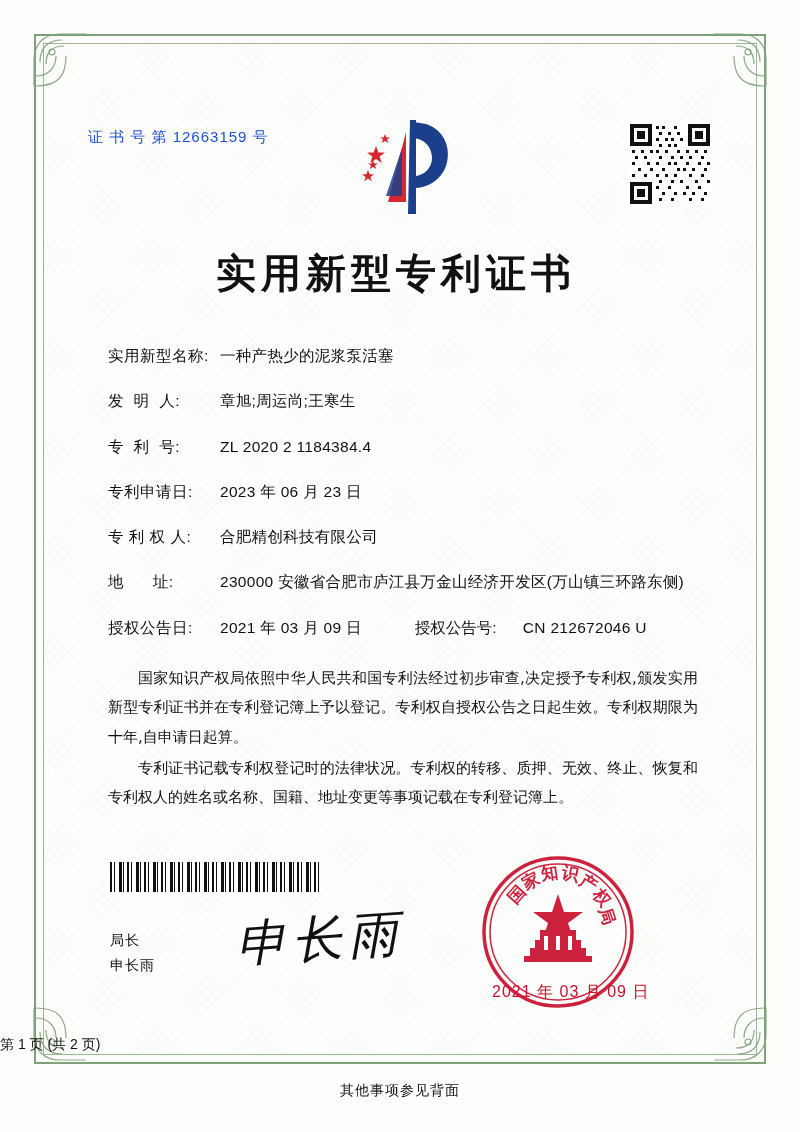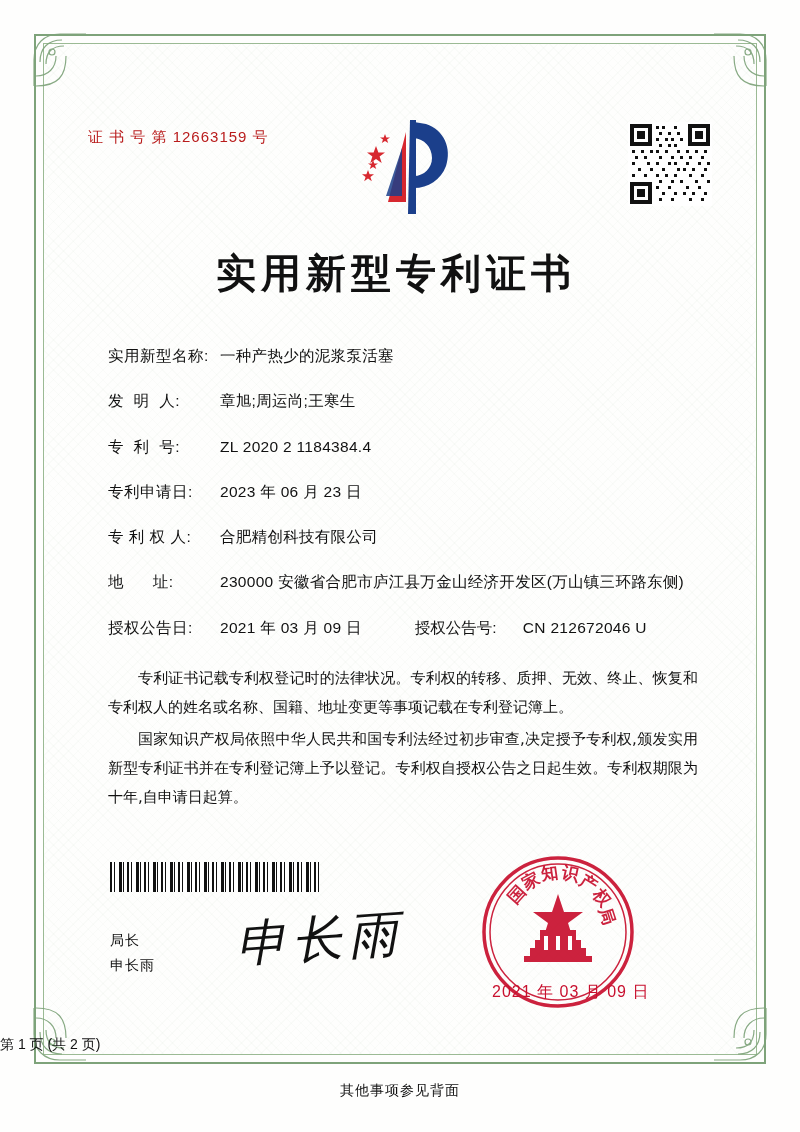--- a/index.html
+++ b/index.html
@@ -62,21 +62,21 @@
       repeating-linear-gradient(-45deg, rgba(150,185,145,0.045) 0 1px, rgba(255,255,255,0) 1px 7px);
     pointer-events: none;
   }
 
   
   .cert-no {
     position: absolute;
     left: 88px;
     top: 128px;
     font-size: 15px;
-    color: #b91c1c;
+    color: #1d4ed8;
     letter-spacing: 1px;
     font-family: "Liberation Sans", sans-serif;
   }
 
   .logo {
     position: absolute;
     left: 352px;
     top: 118px;
     width: 112px;
     height: 100px;
@@ -423,22 +423,22 @@
     </div>
     <div class="row two">
       <span class="label">授权公告日:</span>
       <span class="value">2021 年 03 月 09 日</span>
       <span class="label2">授权公告号:</span>
       <span class="value">CN 212672046 U</span>
     </div>
   </div>
 
   <div class="paras">
+    <p>国家知识产权局依照中华人民共和国专利法经过初步审查,决定授予专利权,颁发实用新型专利证书并在专利登记簿上予以登记。专利权自授权公告之日起生效。专利权期限为十年,自申请日起算。</p>
     <p>专利证书记载专利权登记时的法律状况。专利权的转移、质押、无效、终止、恢复和专利权人的姓名或名称、国籍、地址变更等事项记载在专利登记簿上。</p>
-    <p>国家知识产权局依照中华人民共和国专利法经过初步审查,决定授予专利权,颁发实用新型专利证书并在专利登记簿上予以登记。专利权自授权公告之日起生效。专利权期限为十年,自申请日起算。</p>
   </div>
 
   <div class="barcode"></div>
 
   <div class="sign-label">
     <div>局长</div>
     <div>申长雨</div>
   </div>
   <div class="signature">申长雨</div>
 

